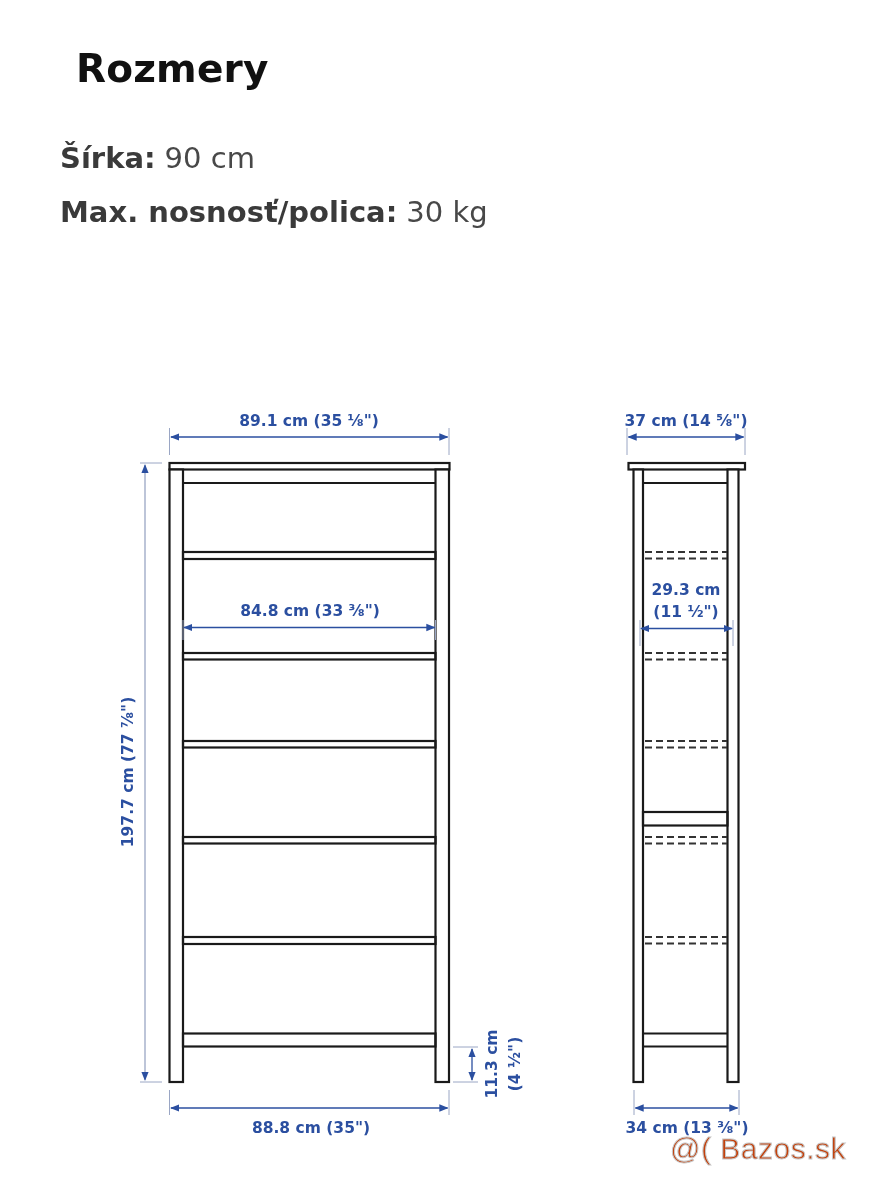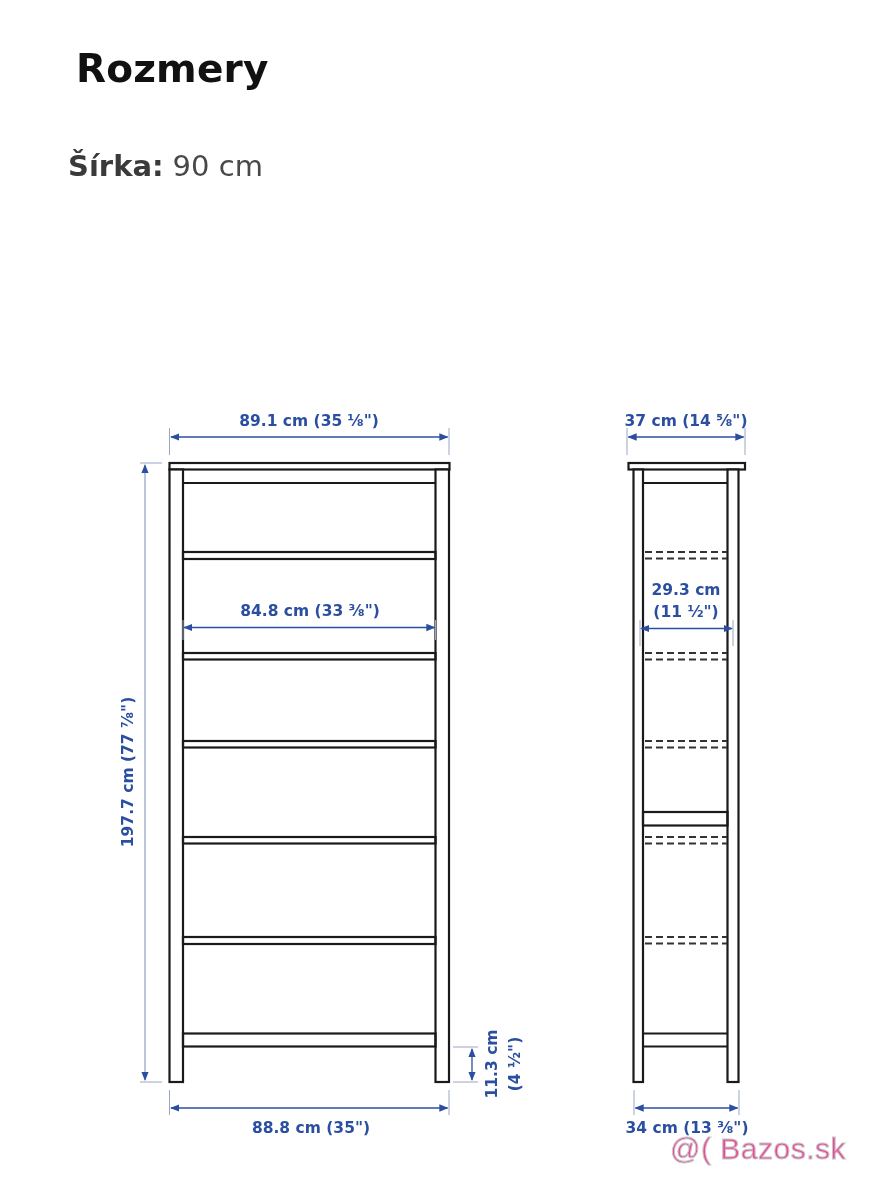--- a/index.html
+++ b/index.html
@@ -1,38 +1,41 @@
 <!DOCTYPE html>
 <html><head>
 <meta charset="utf-8">
 <style>
   html, body { margin: 0; padding: 0; background: #ffffff; }
   body { width: 871px; height: 1200px; position: relative; overflow: hidden;
          font-family: "DejaVu Sans", "Liberation Sans", sans-serif; }
   .title { position: absolute; left: 60px; top: 30px; margin: 16px;
            font-size: 39px; font-weight: bold; color: #111111; letter-spacing: 0.2px; }
-  .specs { position: absolute; left: 60px; top: 132px; margin: 8px; padding: 0; list-style: none; }
+  .specs { position: absolute; left: 60px; top: 132px; margin: 0; padding: 0; list-style: none; }
   .spec-row { font-size: 29px; line-height: 53.5px; color: #484848; white-space: nowrap; }
   .spec-label { font-weight: bold; color: #3a3a3a; }
   .spec-value { margin-left: 9px; }
   svg.drawing { position: absolute; left: 0; top: 0; }
   .dim-text { font-family: "DejaVu Sans", "Liberation Sans", sans-serif; font-weight: bold;
               font-size: 15.5px; fill: #2b4fa0; }
   .watermark { position: absolute; left: 670px; top: 1132px; font-size: 30px;
-               font-family: "Liberation Sans", sans-serif; color: #ec4899;
+               font-family: "Liberation Sans", sans-serif; color: #c2410c;
                -webkit-text-stroke: 1px #c8c8c8; letter-spacing: 0.5px; }
 </style>
 </head>
 <body>
 
 <h1 class="title">Rozmery</h1>
 
 <ul class="specs">
   <li class="spec-row">
     <span class="spec-label">Šírka:</span><span class="spec-value">90 cm</span>
+  </li>
+  <li class="spec-row">
+    <span class="spec-label">Max. nosnosť/polica:</span><span class="spec-value">30 kg</span>
   </li>
 </ul>
 
 <svg class="drawing" width="871" height="1200" viewBox="0 0 871 1200" xmlns="http://www.w3.org/2000/svg">
   <defs>
     <marker id="arr" viewBox="0 0 10 10" refX="9" refY="5" markerWidth="7" markerHeight="7" orient="auto-start-reverse">
       <path d="M0,1 L10,5 L0,9 z" fill="#2b4fa0"></path>
     </marker>
   </defs>
 

